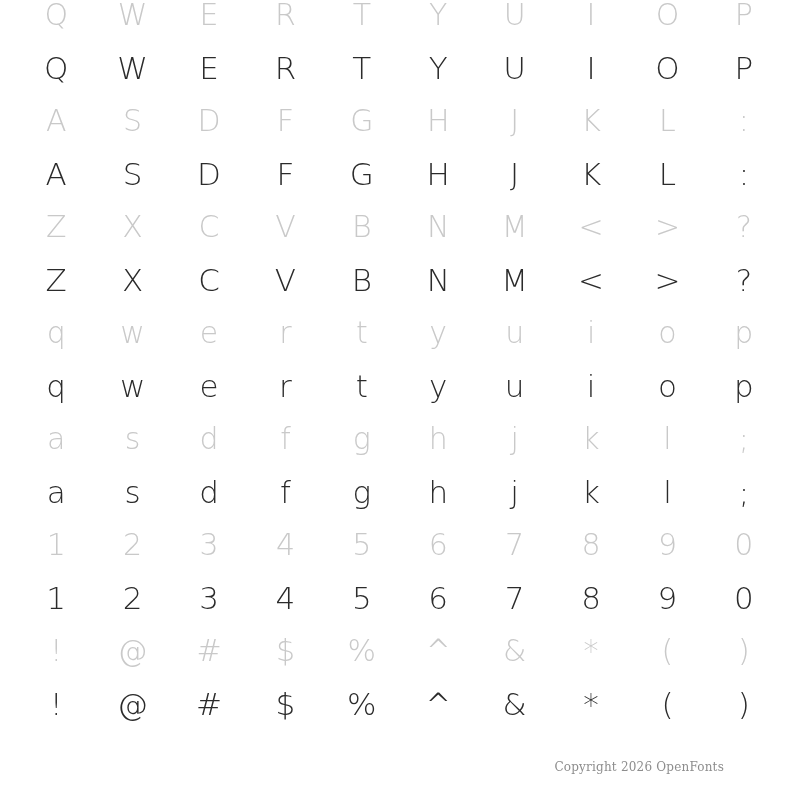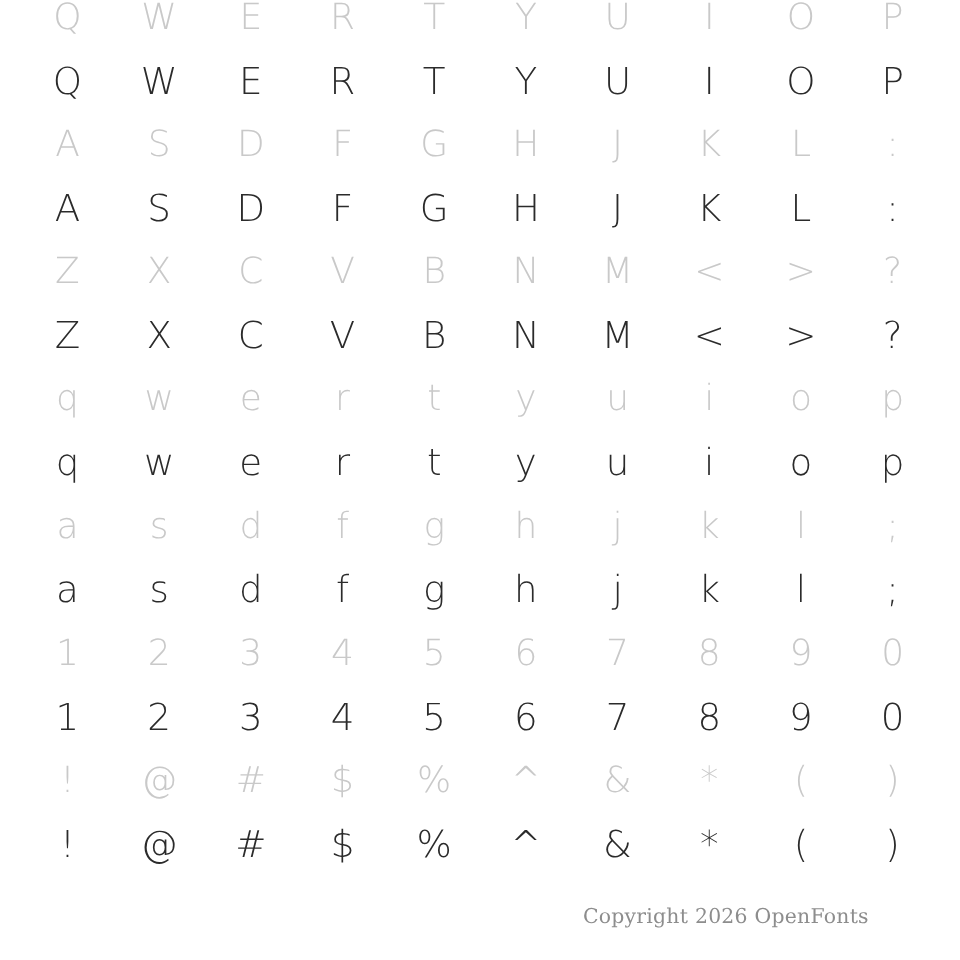--- a/index.html
+++ b/index.html
@@ -47,21 +47,21 @@
   }
   .footer {
     position: absolute;
     left: 0;
     right: 0;
     bottom: 26px;
     text-align: right;
     padding-right: 76px;
     color: #8d8d8d;
     font-family: "DejaVu Serif", serif;
-    font-size: 17px;
+    font-size: 12px;
     letter-spacing: 0.2px;
   }
 </style>
 </head>
 <body>
 
 <div id="specimen">
     <div class="row light">
       <div class="cell">Q</div>
       <div class="cell">W</div>

